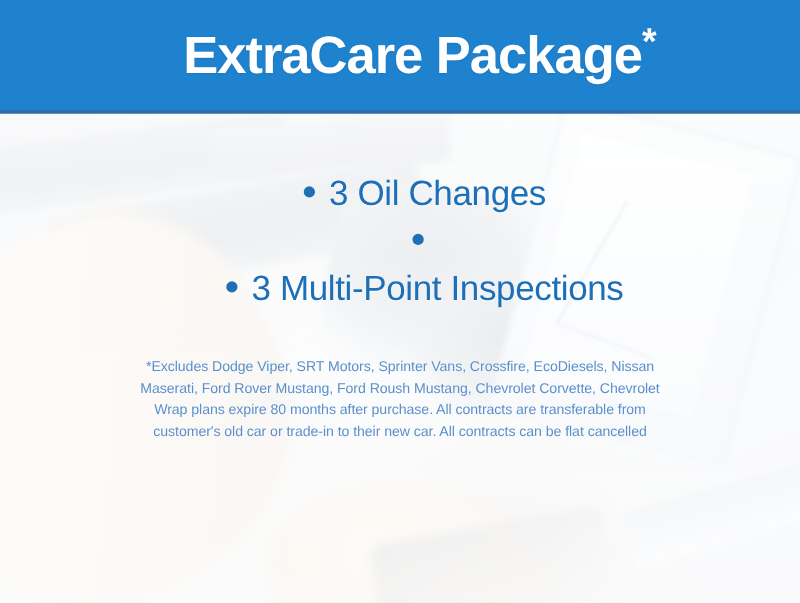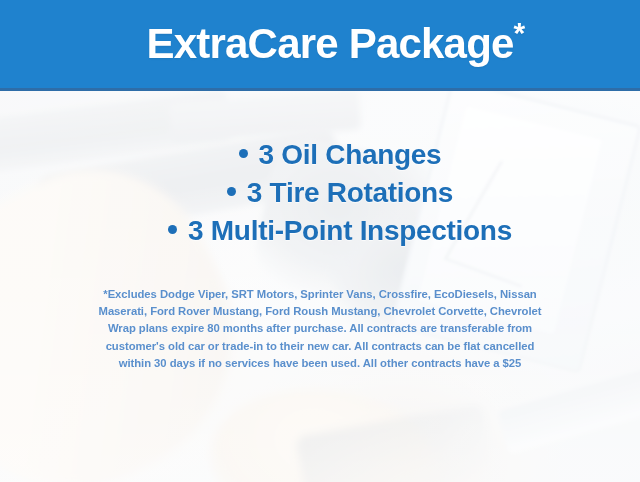--- a/index.html
+++ b/index.html
@@ -174,21 +174,21 @@
   .benefits {
     position: absolute;
     left: 0;
     top: 136px;
     width: 640px;
     text-align: center;
   }
   .benefit-line {
     color: #1d6fb8;
     font-size: 28px;
-    font-weight: bold;
+    font-weight: normal;
     line-height: 38px;
     letter-spacing: -0.3px;
     white-space: nowrap;
     text-shadow: 0 1px 1px rgba(255,255,255,0.75);
     margin-left: 40px;
   }
   .benefit-line .bullet-dot {
     display: inline-block;
     width: 9px;
     height: 9px;
@@ -202,21 +202,21 @@
 
   
   .fine-print {
     position: absolute;
     left: 26px;
     top: 286px;
     width: 588px;
     text-align: center;
     color: #5a8fcc;
     font-size: 11.3px;
-    font-weight: bold;
+    font-weight: normal;
     line-height: 17.2px;
     letter-spacing: -0.05px;
     text-shadow: 0 0 1px rgba(255,255,255,0.9);
   }
   .fine-print .fp-line {
     display: block;
     white-space: nowrap;
   }
 </style>
 </head>
@@ -246,28 +246,27 @@
     <div class="header-title">
       <span>ExtraCare Package</span><span class="star">*</span>
     </div>
   </div>
 
   <div class="benefits">
     <div class="benefit-line">
       <span class="bullet-dot"></span><span>3 Oil Changes</span>
     </div>
     <div class="benefit-line">
-      <span class="bullet-dot"></span><span>3 Tire Rotations</span>
+      <span class="bullet-dot"></span>
     </div>
     <div class="benefit-line">
       <span class="bullet-dot"></span><span>3 Multi-Point Inspections</span>
     </div>
   </div>
 
   <div class="fine-print">
     <span class="fp-line">*Excludes Dodge Viper, SRT Motors, Sprinter Vans, Crossfire, EcoDiesels, Nissan</span>
     <span class="fp-line">Maserati, Ford Rover Mustang, Ford Roush Mustang, Chevrolet Corvette, Chevrolet</span>
     <span class="fp-line">Wrap plans expire 80 months after purchase. All contracts are transferable from</span>
     <span class="fp-line">customer's old car or trade-in to their new car. All contracts can be flat cancelled</span>
-    <span class="fp-line">within 30 days if no services have been used. All other contracts have a $25</span>
   </div>
 
 </div>
 
 </body></html>

